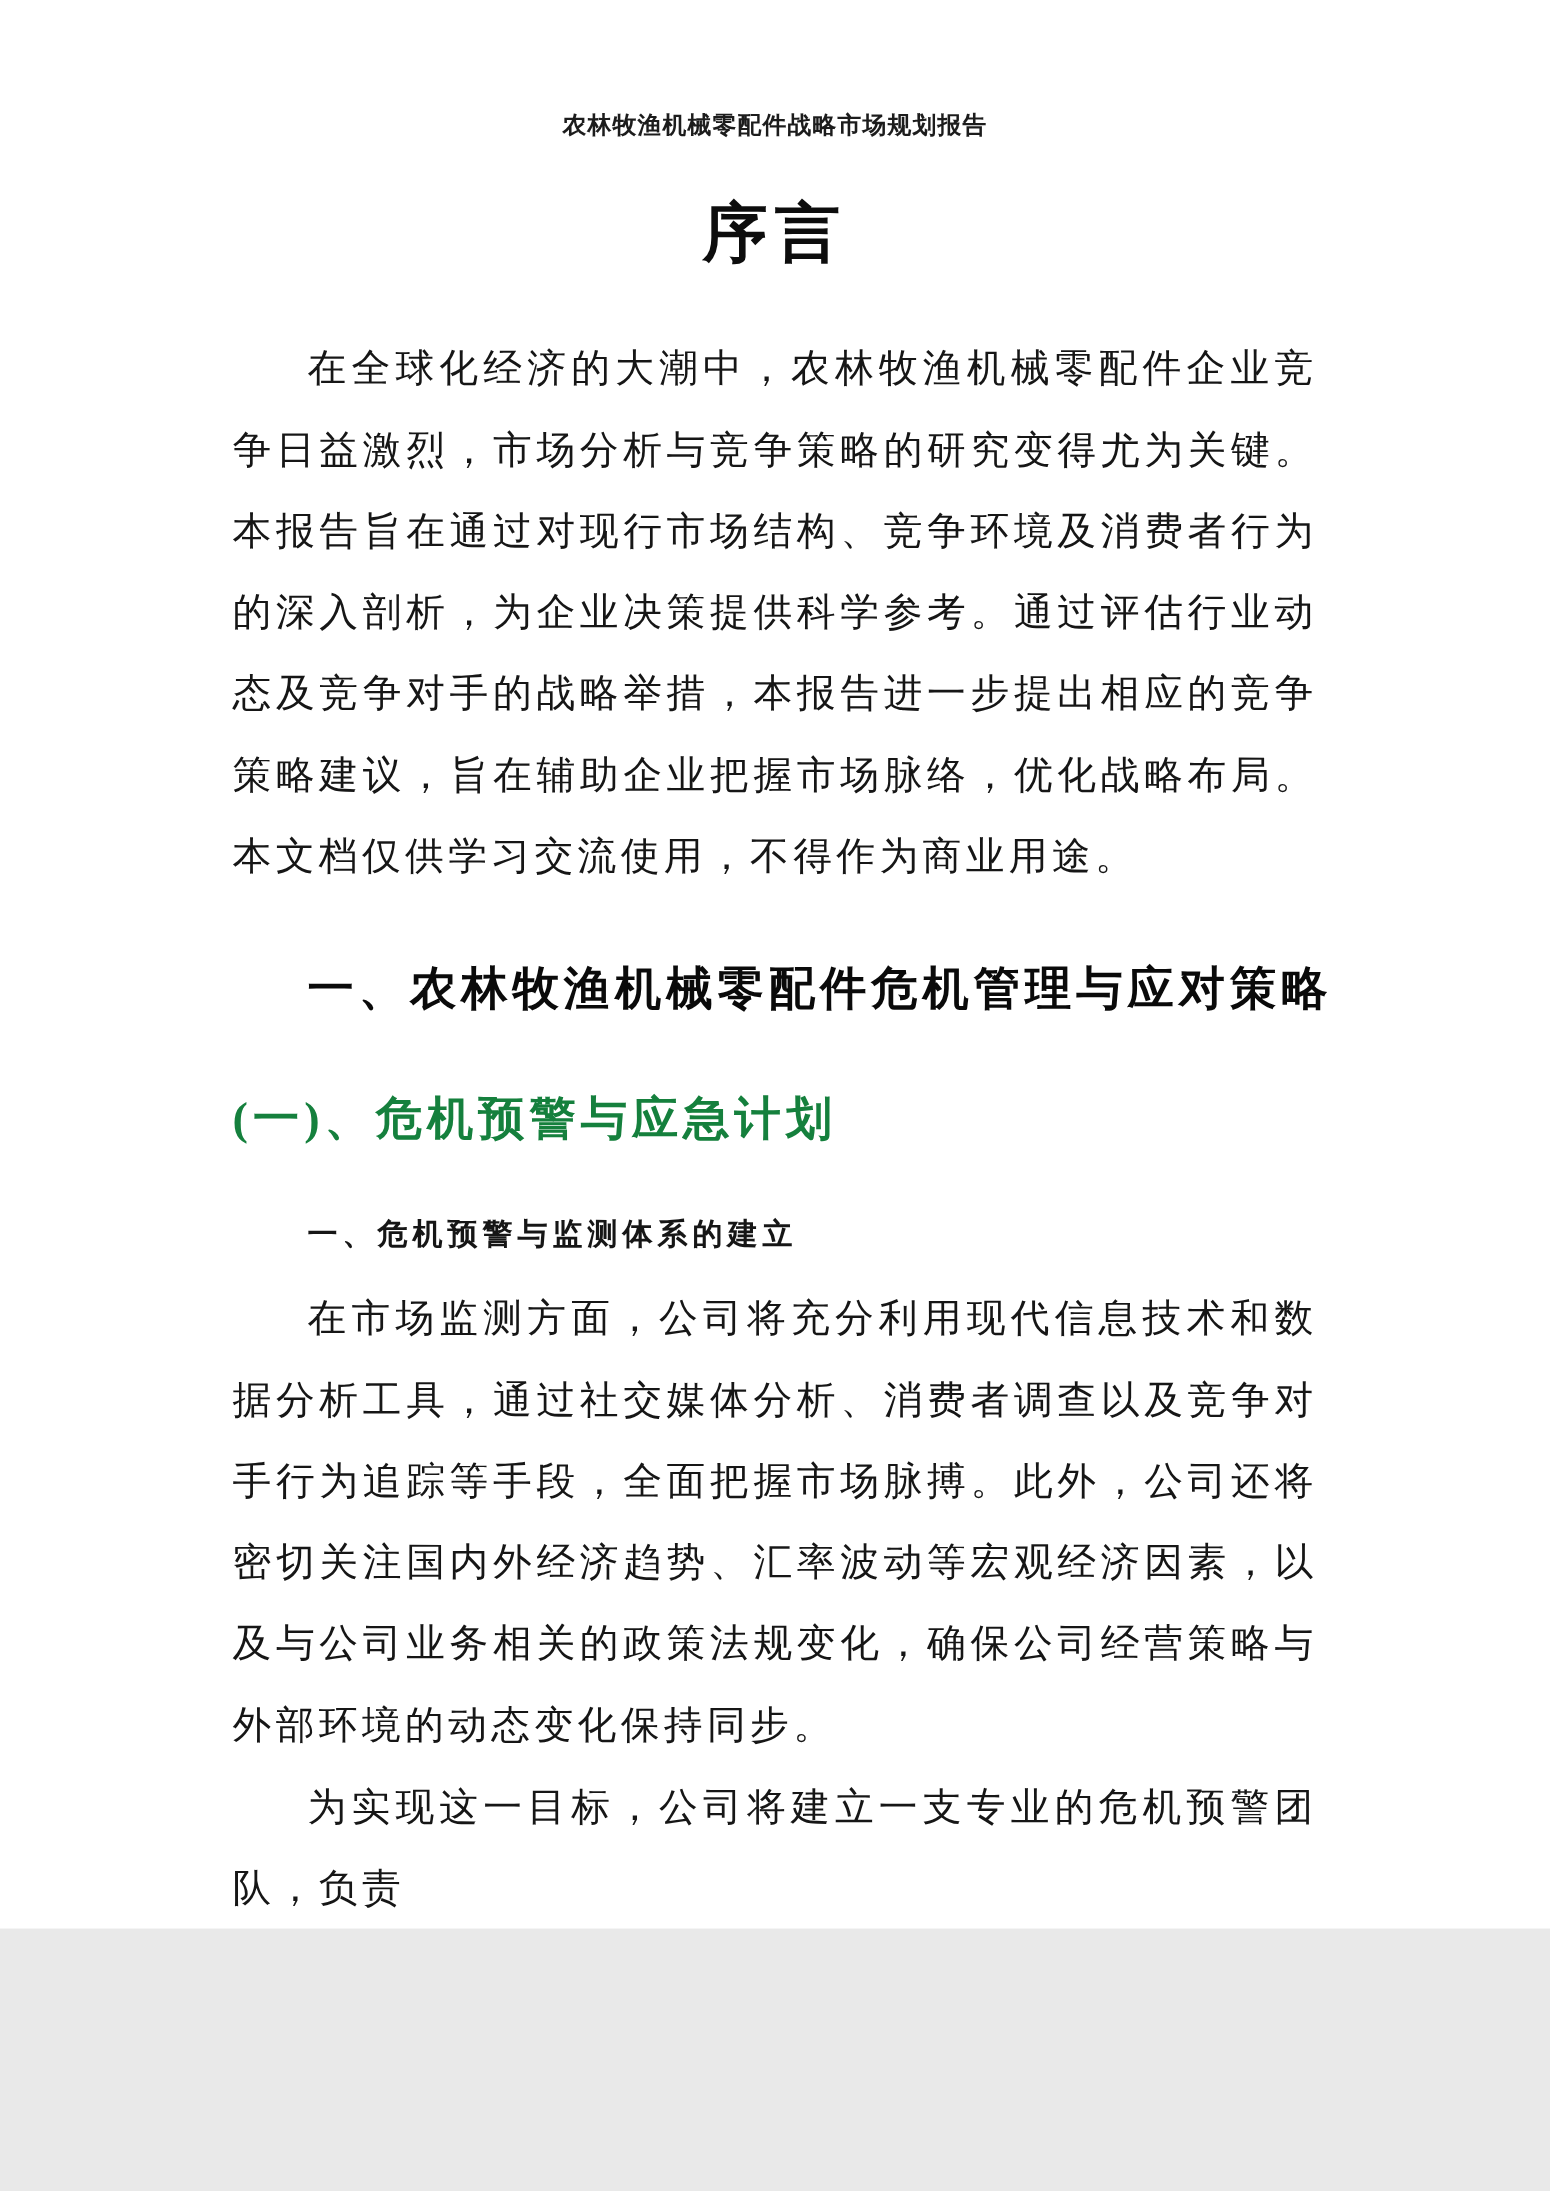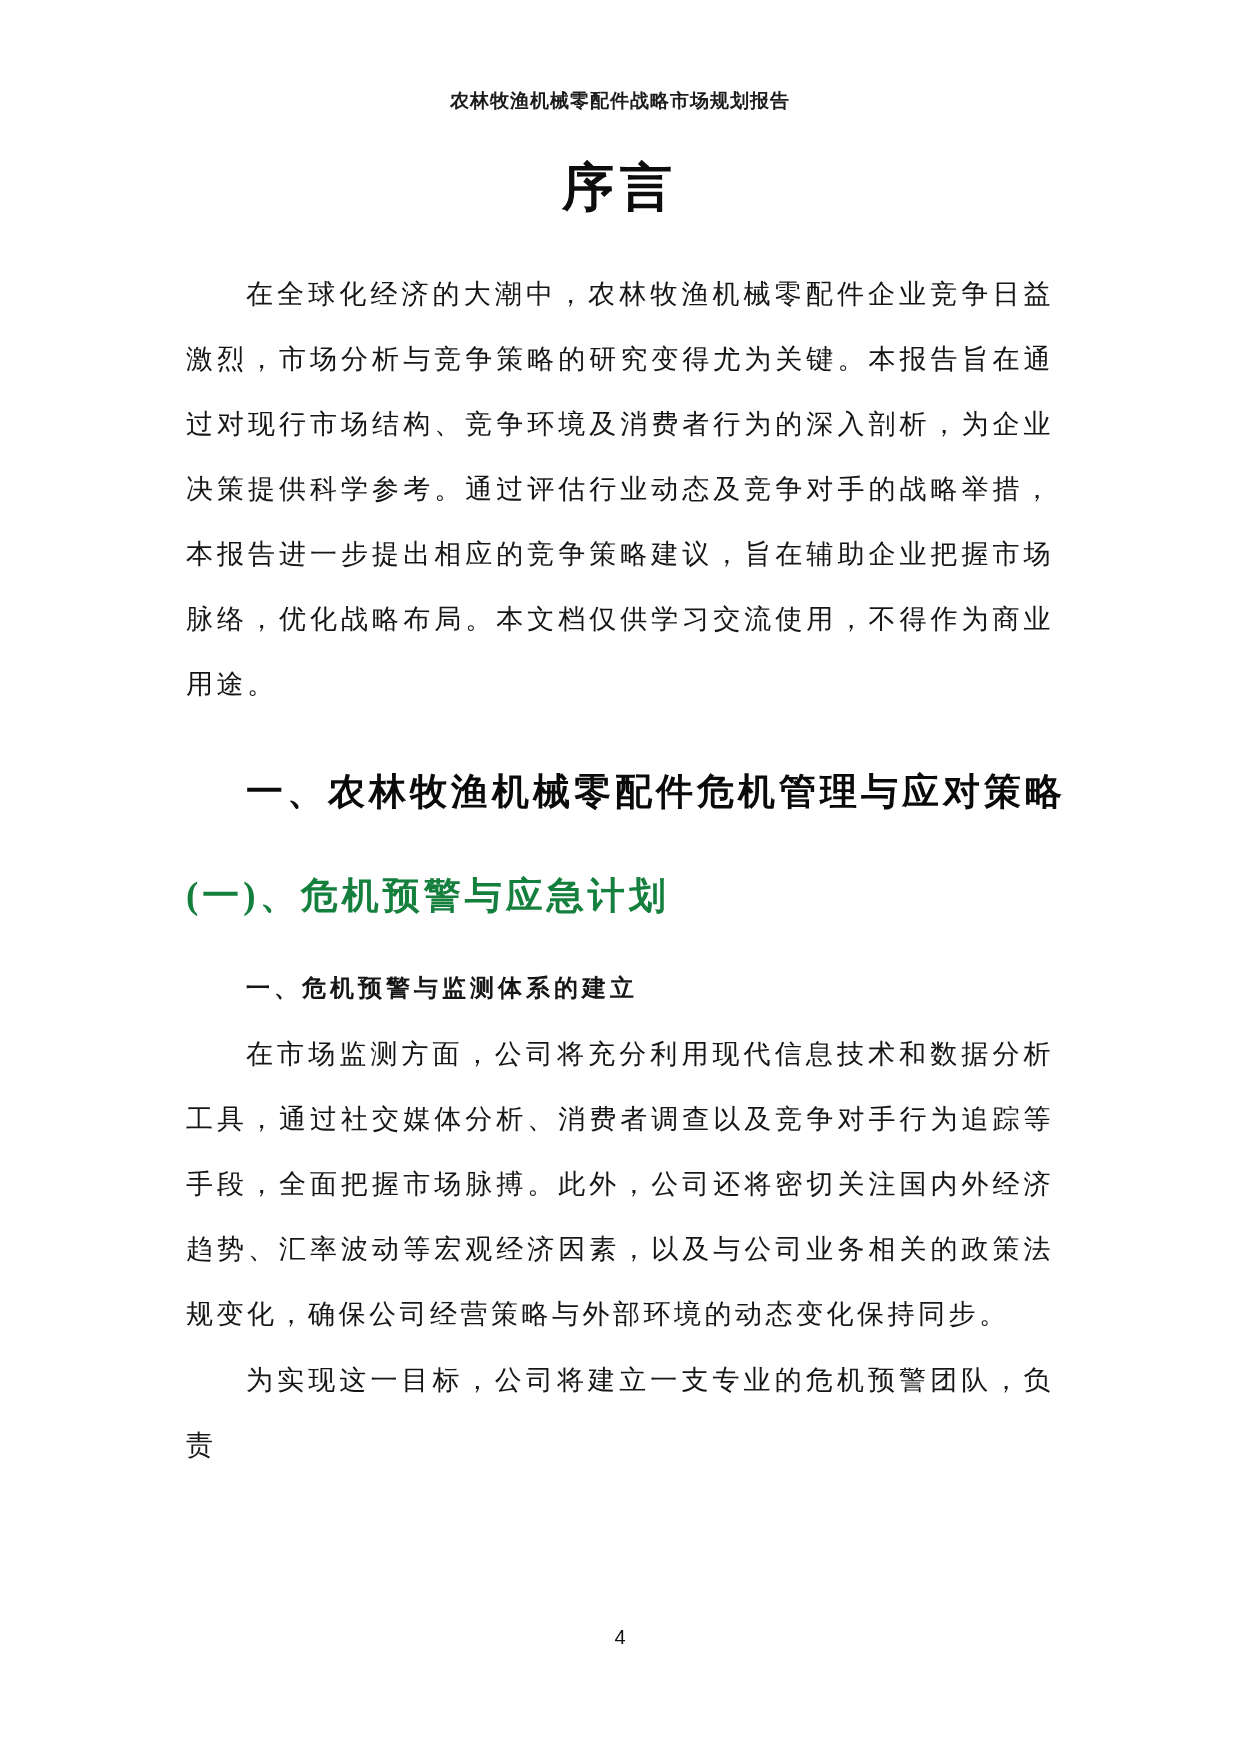--- a/index.html
+++ b/index.html
@@ -1,20 +1,20 @@
 <!DOCTYPE html>
 <html><head>
 <meta charset="utf-8">
 <style>
   * { margin: 0; padding: 0; box-sizing: border-box; }
   html, body { background: #e9e9e9; }
   .page {
     position: relative;
     width: 1240px;
-    height: 1753px;
+    height: 1543px;
     margin: 0 auto;
     background: #ffffff;
     color: #111111;
     font-family: "Liberation Serif", serif;
     padding: 88px 186px 0 186px;
     overflow: hidden;
   }
   .doc-header {
     text-align: center;
     font-size: 19px;
@@ -26,21 +26,21 @@
   .doc-title {
     margin-top: 38px;
     text-align: center;
     font-size: 52px;
     line-height: 72px;
     font-weight: bold;
     letter-spacing: 6px;
     color: #0d0d0d;
   }
   .body-text {
-    font-size: 27px;
+    font-size: 31px;
     line-height: 65px;
     letter-spacing: 3.5px;
     text-align: justify;
     color: #161616;
     font-family: Liberation Serif, serif;
   }
   .indent2 { text-indent: 60px; }
   .intro { margin-top: 38px; }
   .chapter-heading {
     margin-top: 42px;

